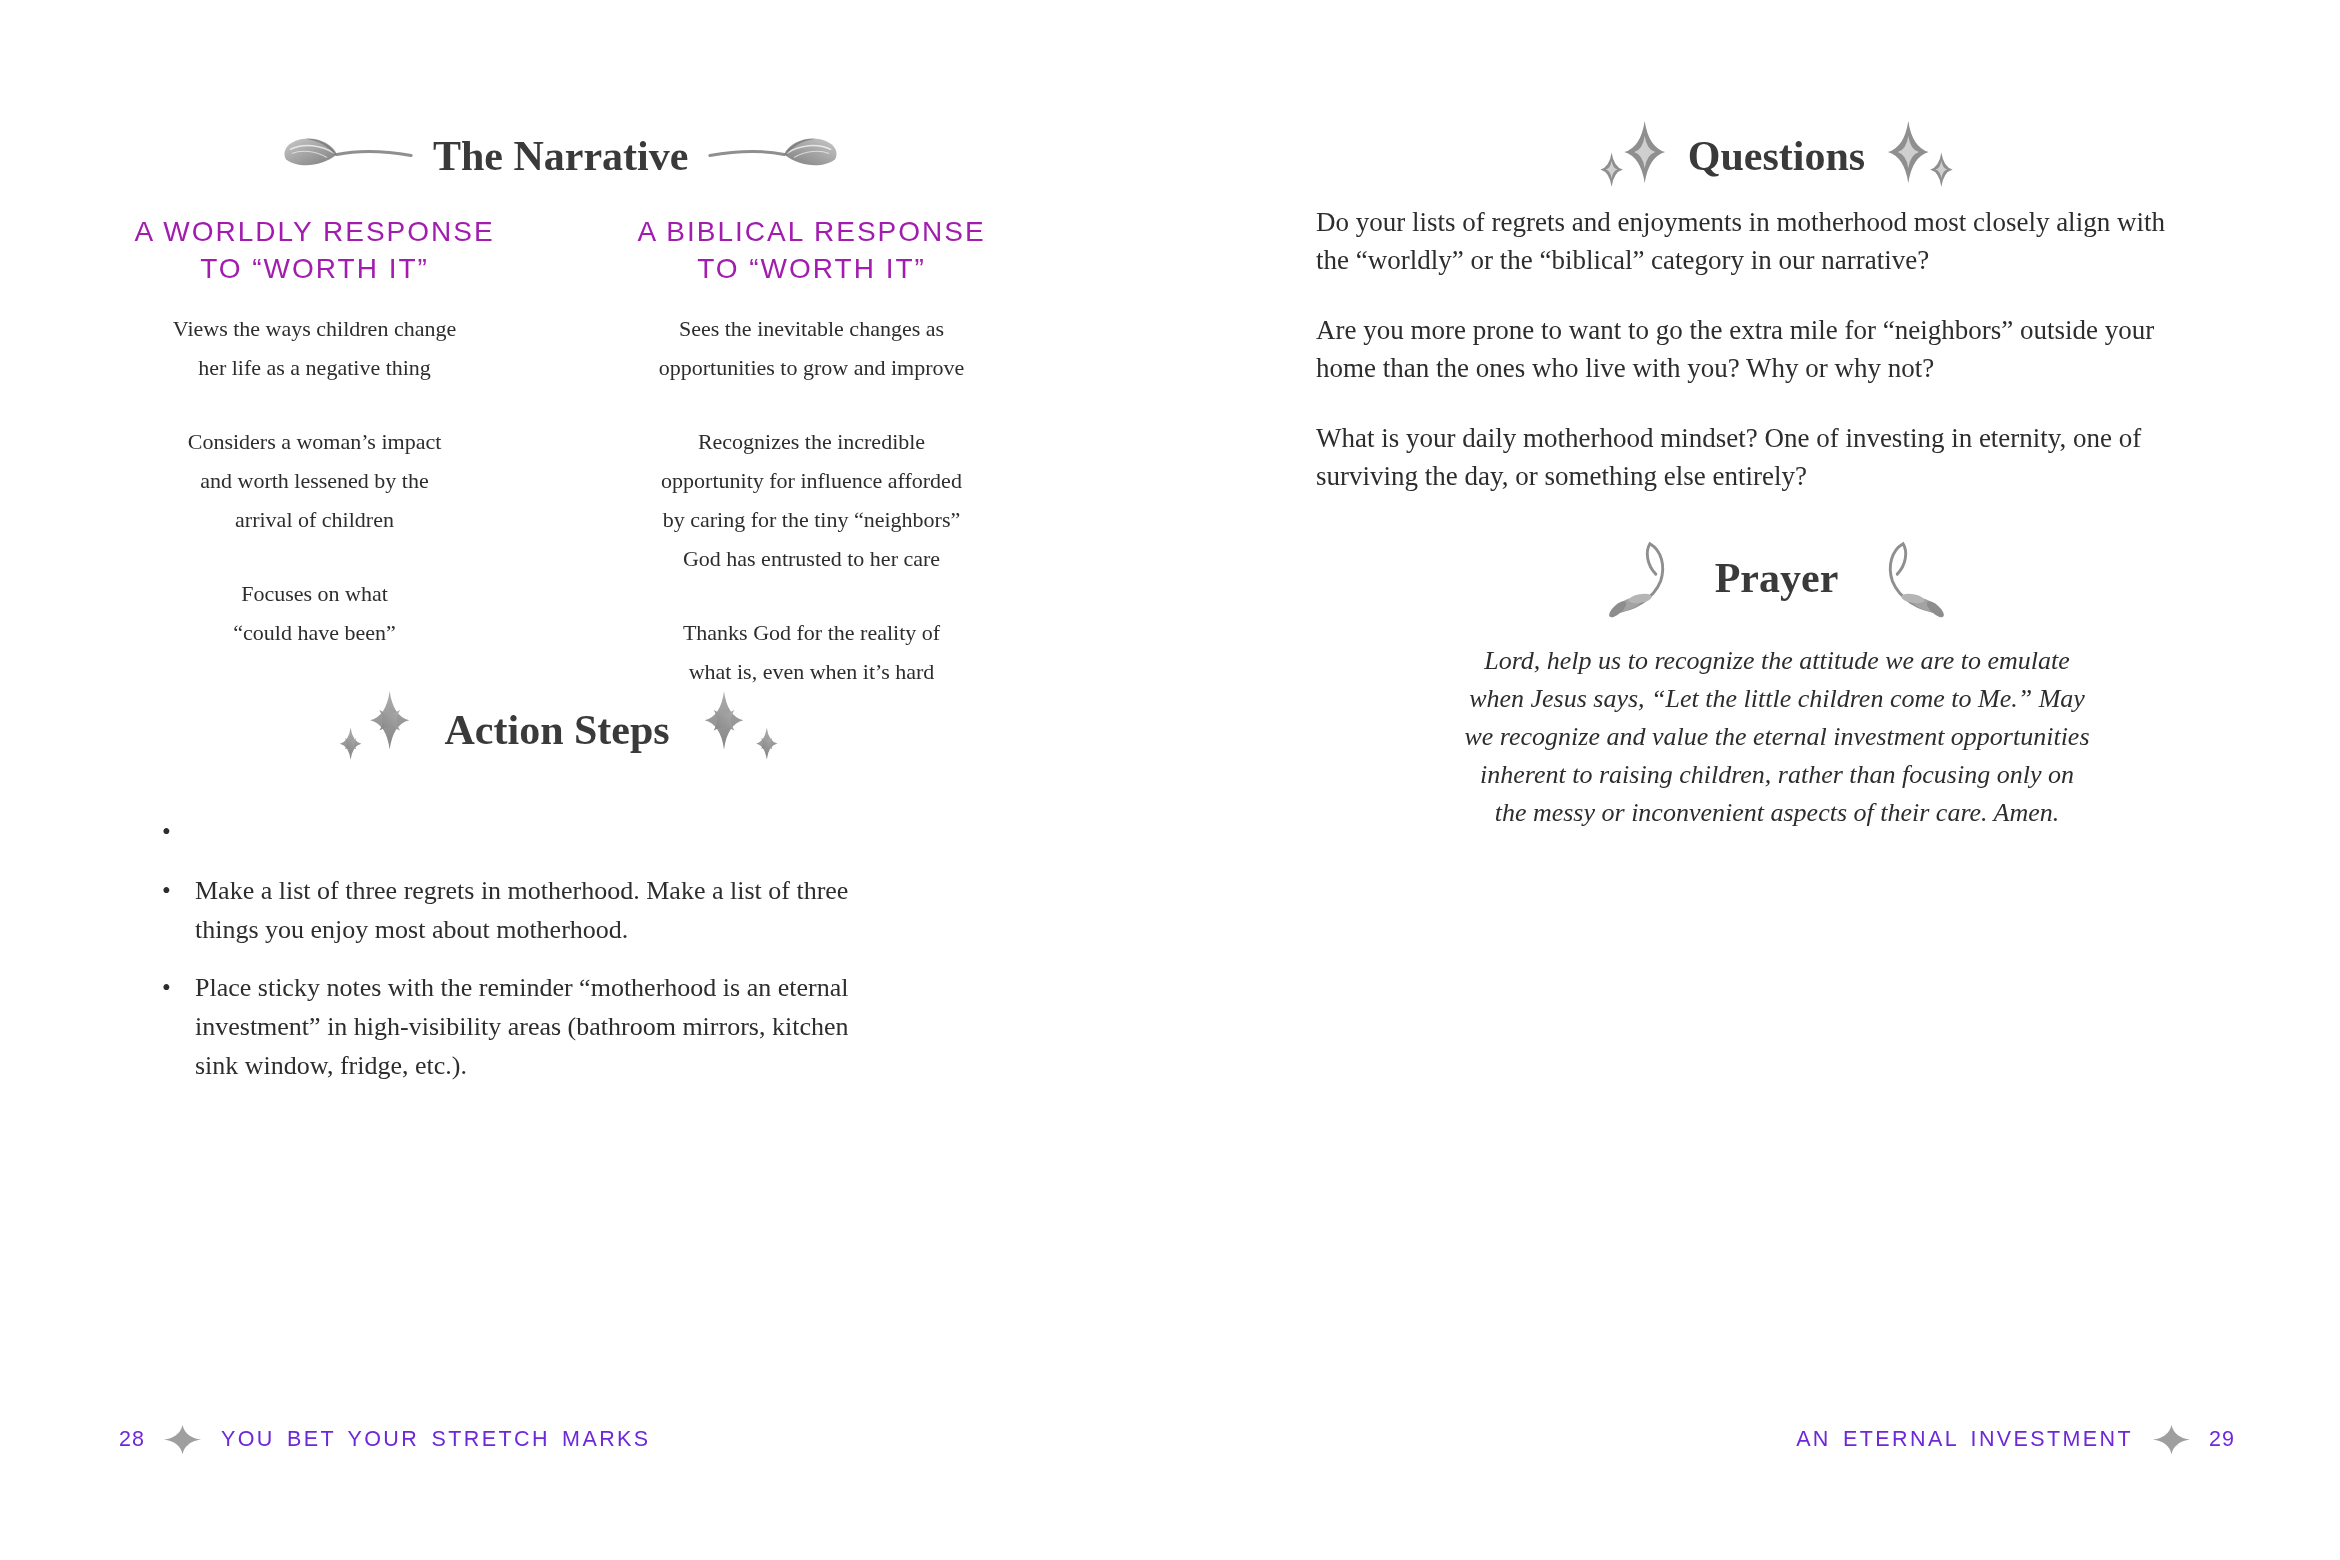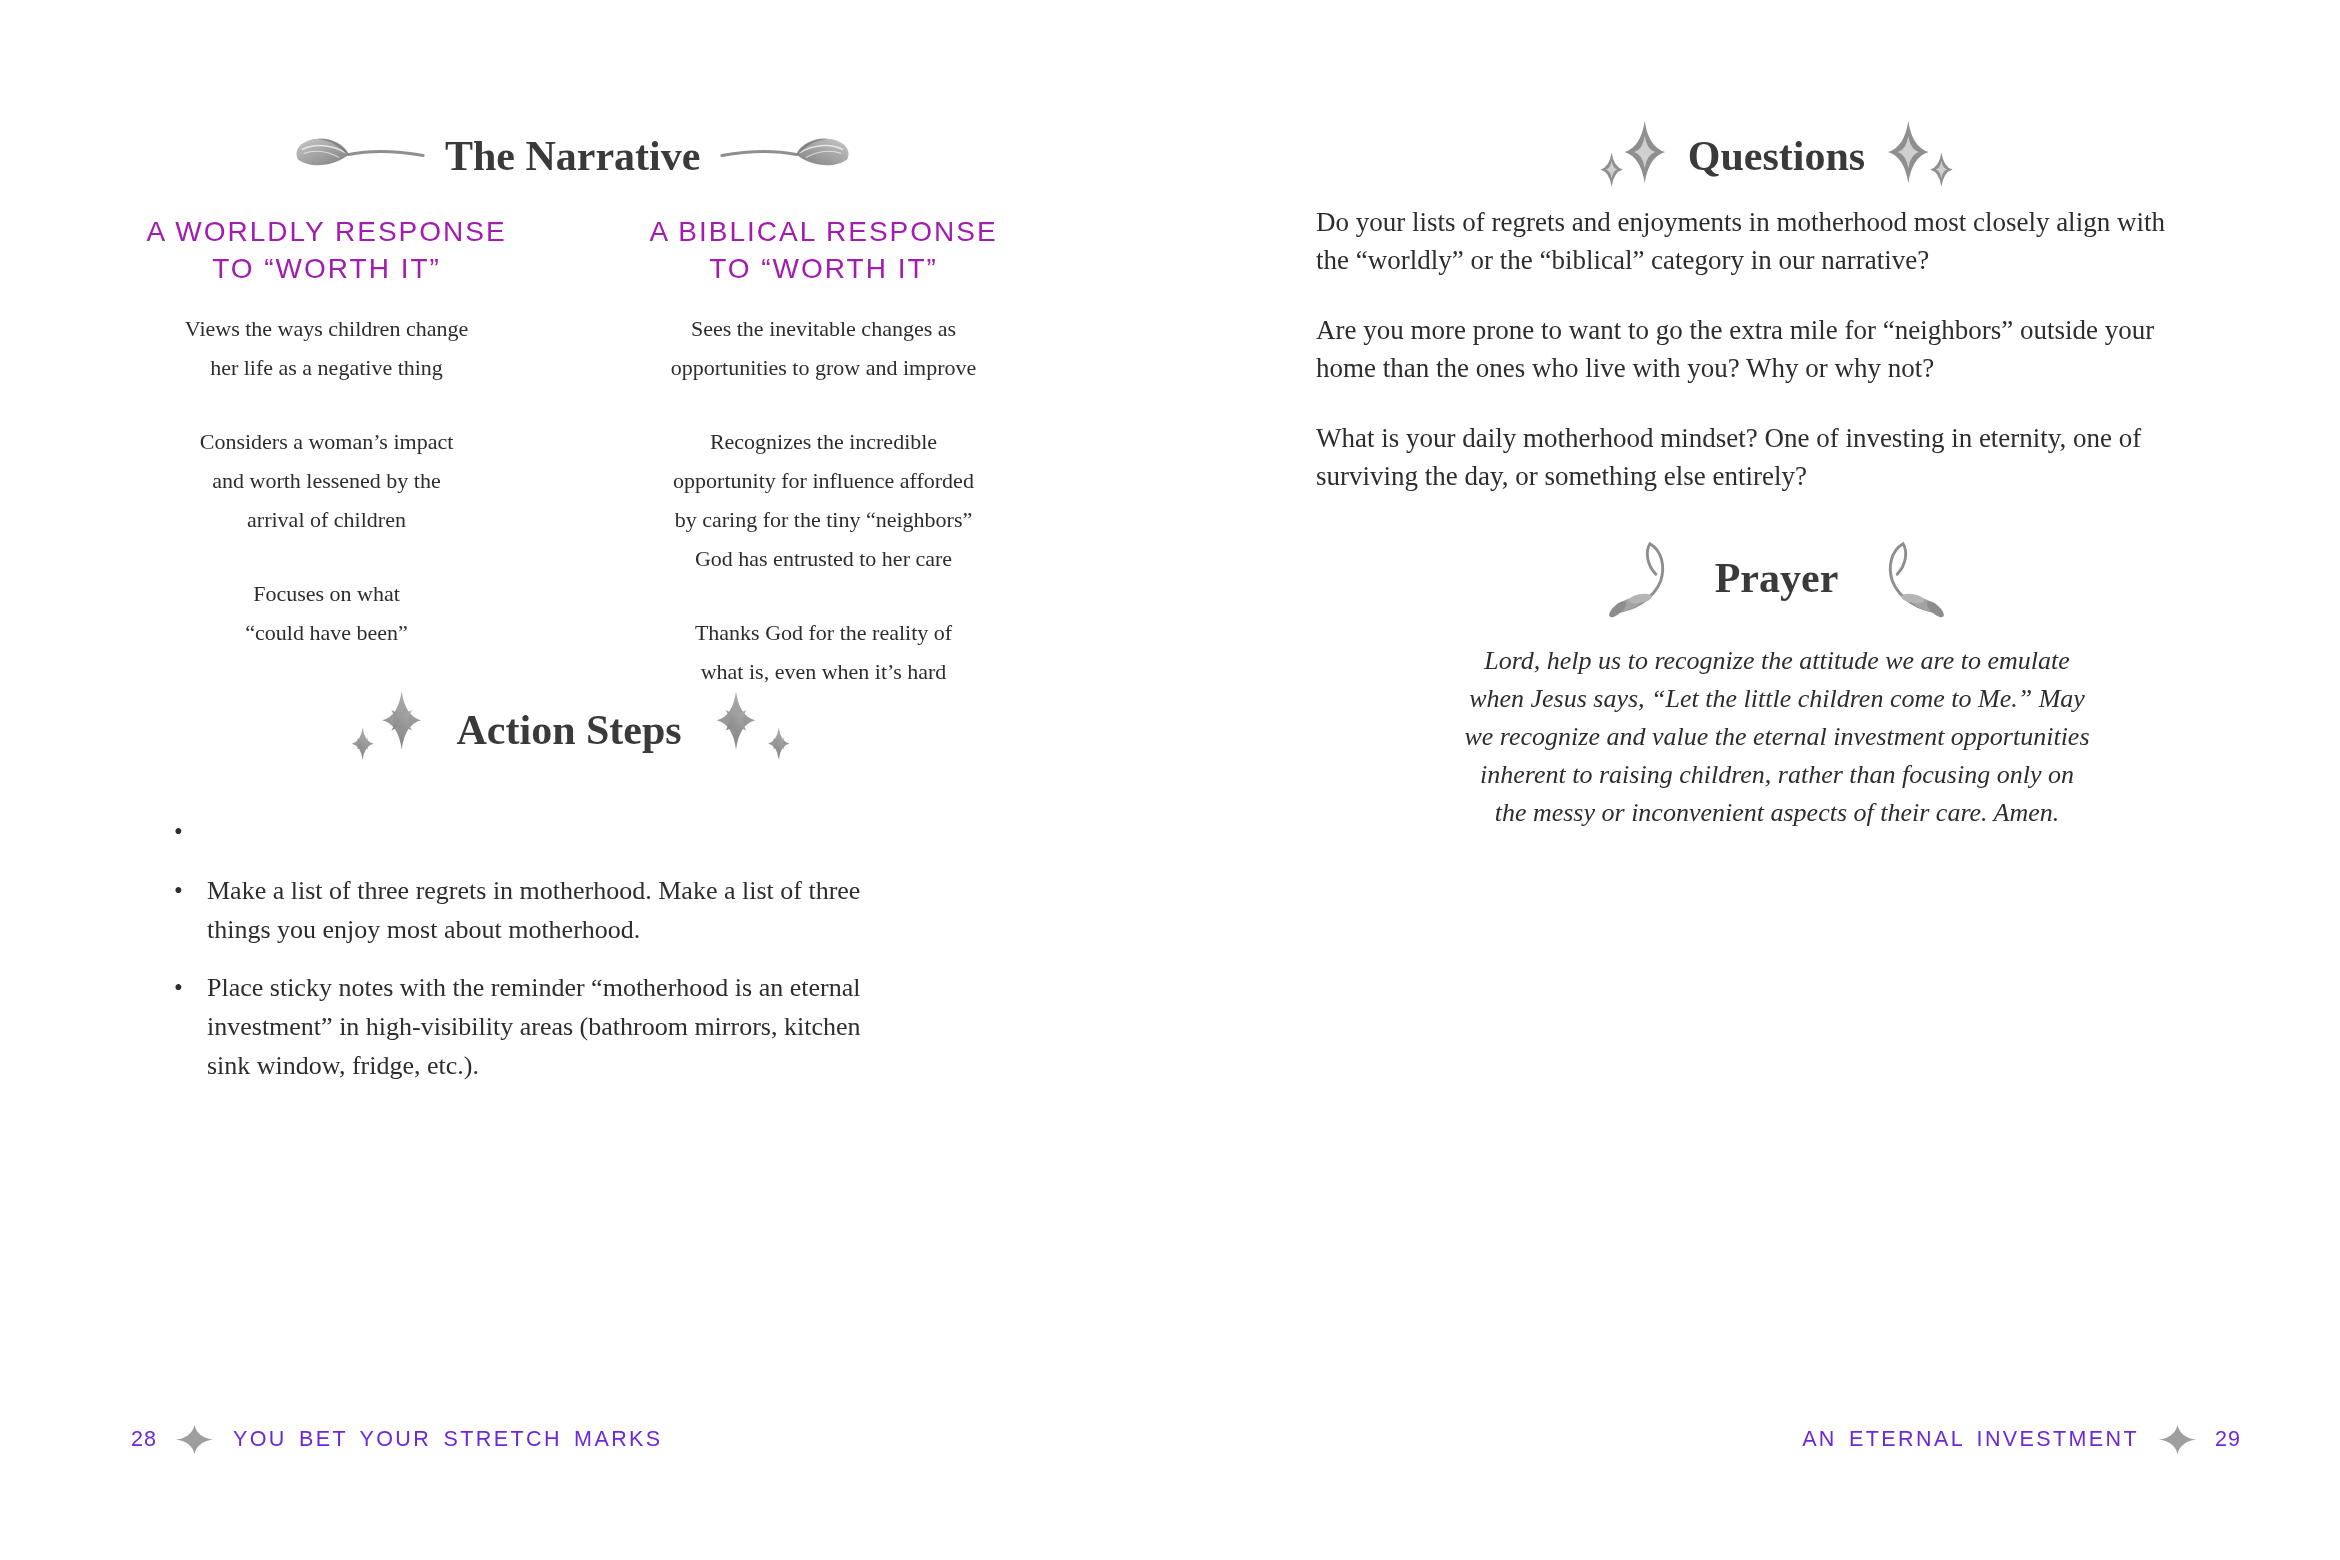--- a/index.html
+++ b/index.html
@@ -6,21 +6,21 @@
   html,body { background:#e8e8e8; }
   .spread {
     position:relative;
     width:2341px; height:1560px;
     background:#ffffff;
     overflow:hidden;
     font-family:"Liberation Serif","DejaVu Serif",serif;
     color:#2d2d2d;
   }
   .page { position:absolute; top:0; width:1170px; height:1560px; }
-  .page-left  { left:12px; }
+  .page-left  { left:0; }
   .page-right { left:1170px; }
 
   
   .orn-header {
     position:absolute;
     display:flex; align-items:center; justify-content:center;
     width:1170px;
   }
   .orn-title {
     font-family:"Liberation Serif","DejaVu Serif",serif;
@@ -114,21 +114,21 @@
     position:absolute;
     top:1420px;
     display:flex; align-items:center; gap:18.5px;
     font-family:"Liberation Sans","DejaVu Sans",sans-serif;
     font-size:21.5px;
     letter-spacing:2.4px;
     word-spacing:3.9px;
     color:#6d28d9;
   }
   .folio-left  { left:119px; }
-  .folio-right { right:99px; }
+  .folio-right { right:105px; }
   .folio-num { letter-spacing:1px; }
 </style>
 </head>
 <body>
 
 <svg width="0" height="0" style="position:absolute" aria-hidden="true">
   <defs>
     <linearGradient id="gLeaf" x1="0" y1="0" x2="1" y2="1">
       <stop offset="0" stop-color="#c9c9c9"></stop>
         <stop offset="1" stop-color="#7e7e7e"></stop>

